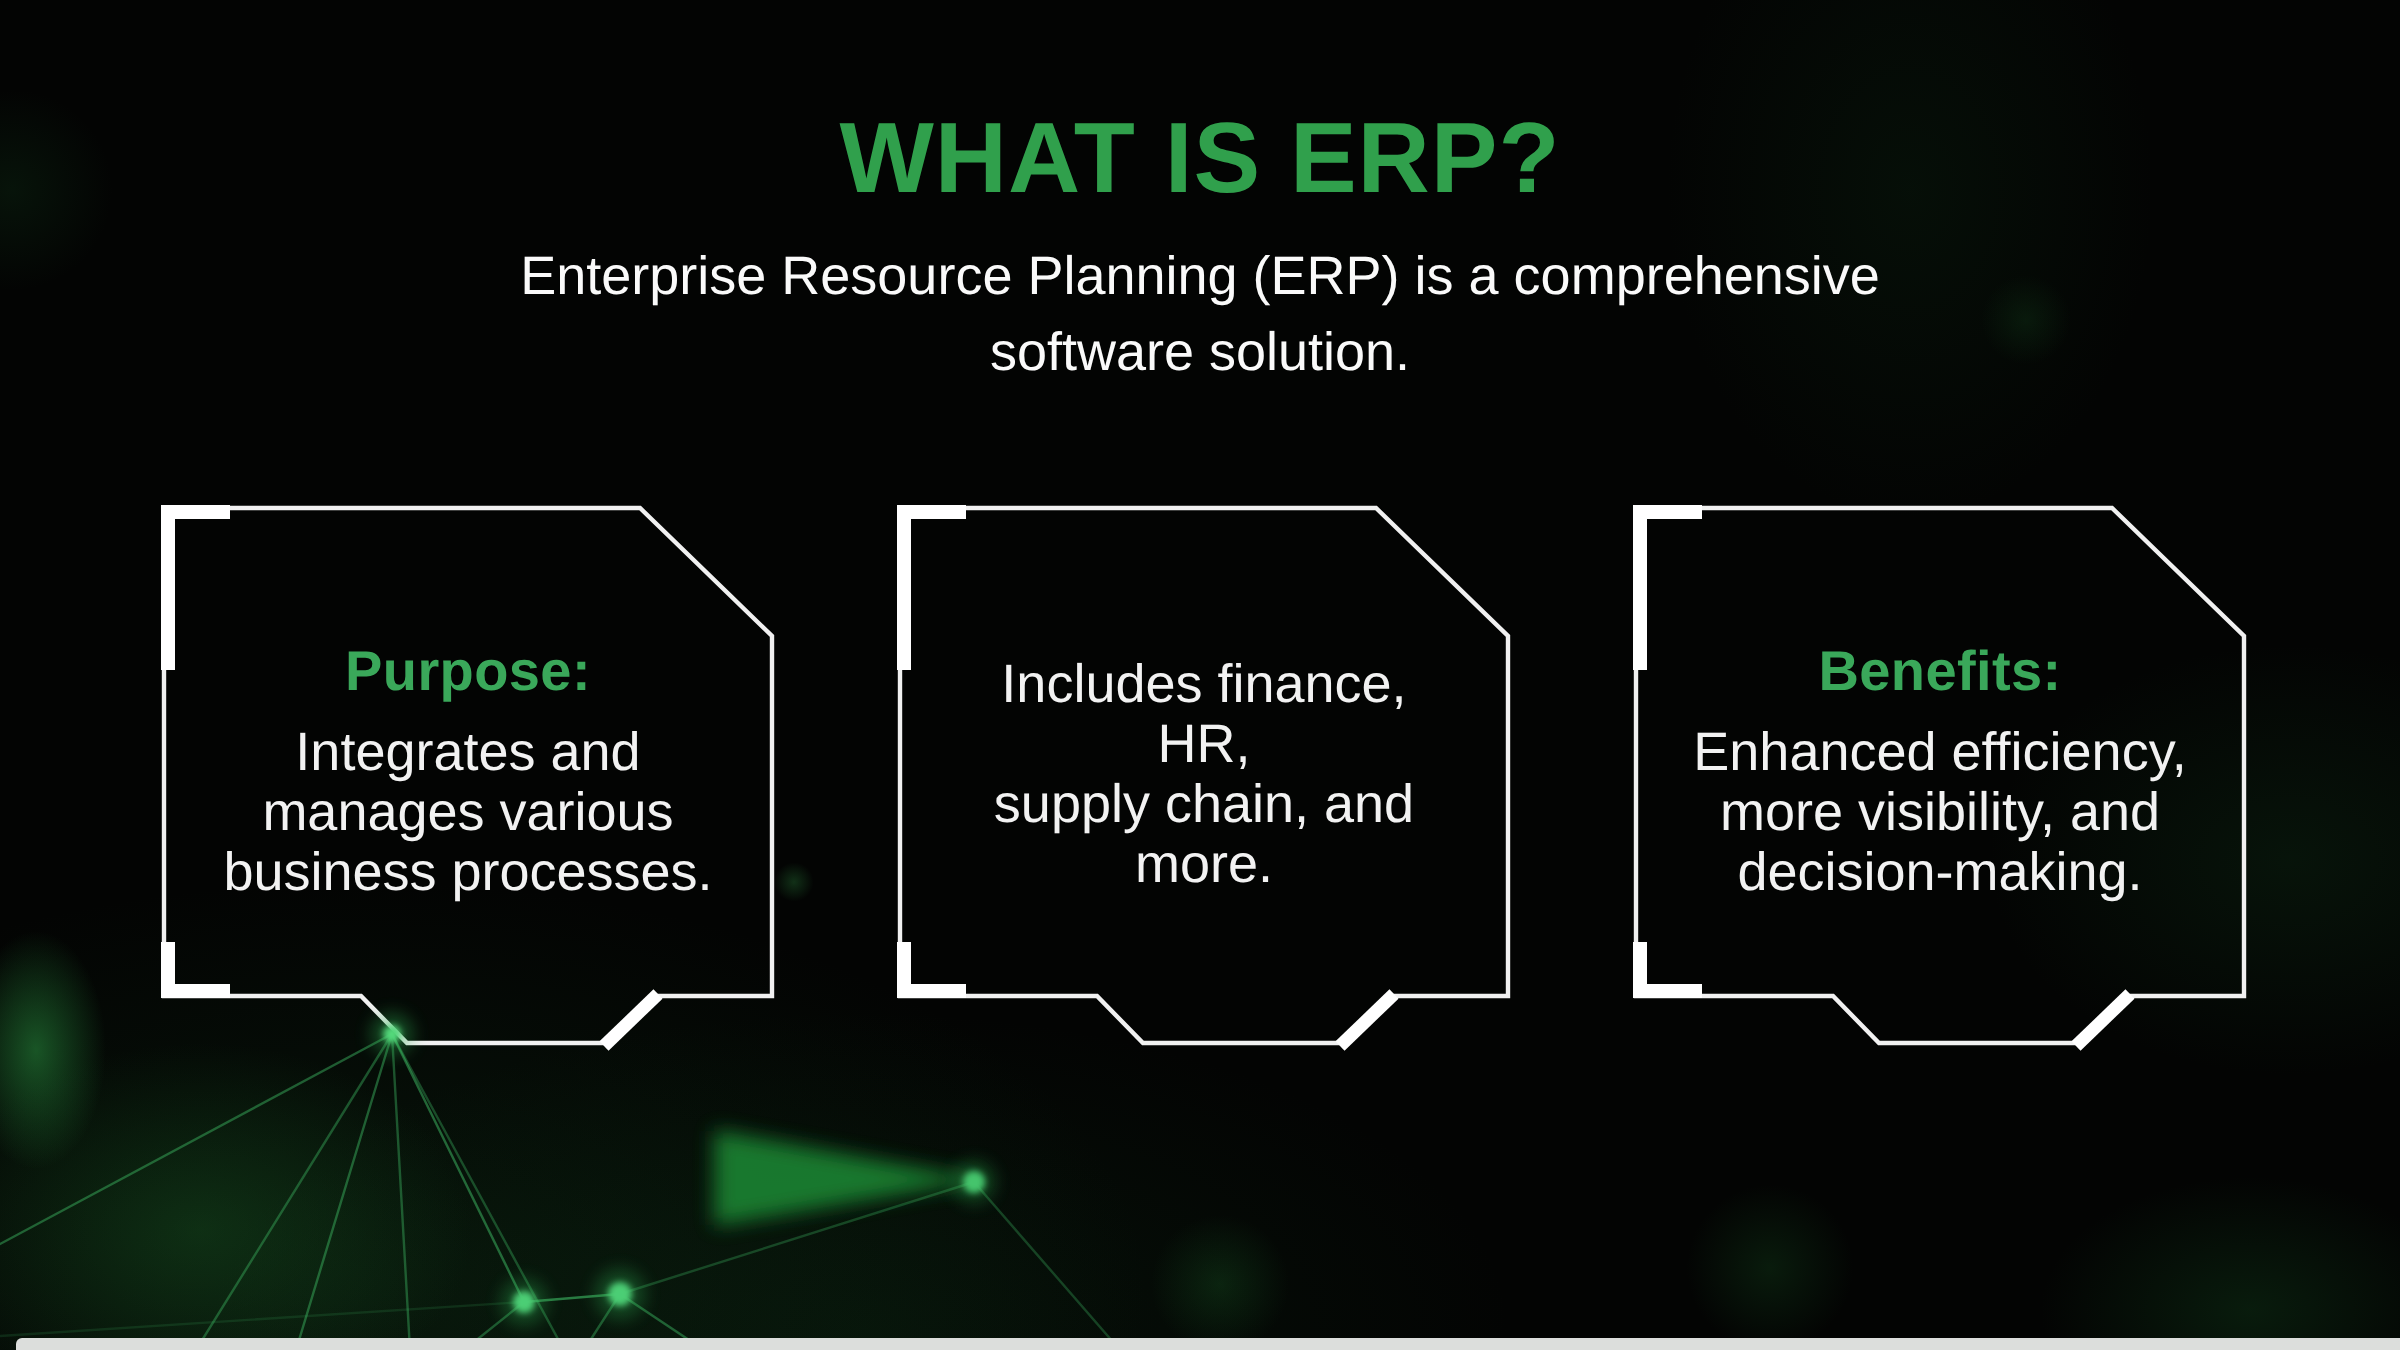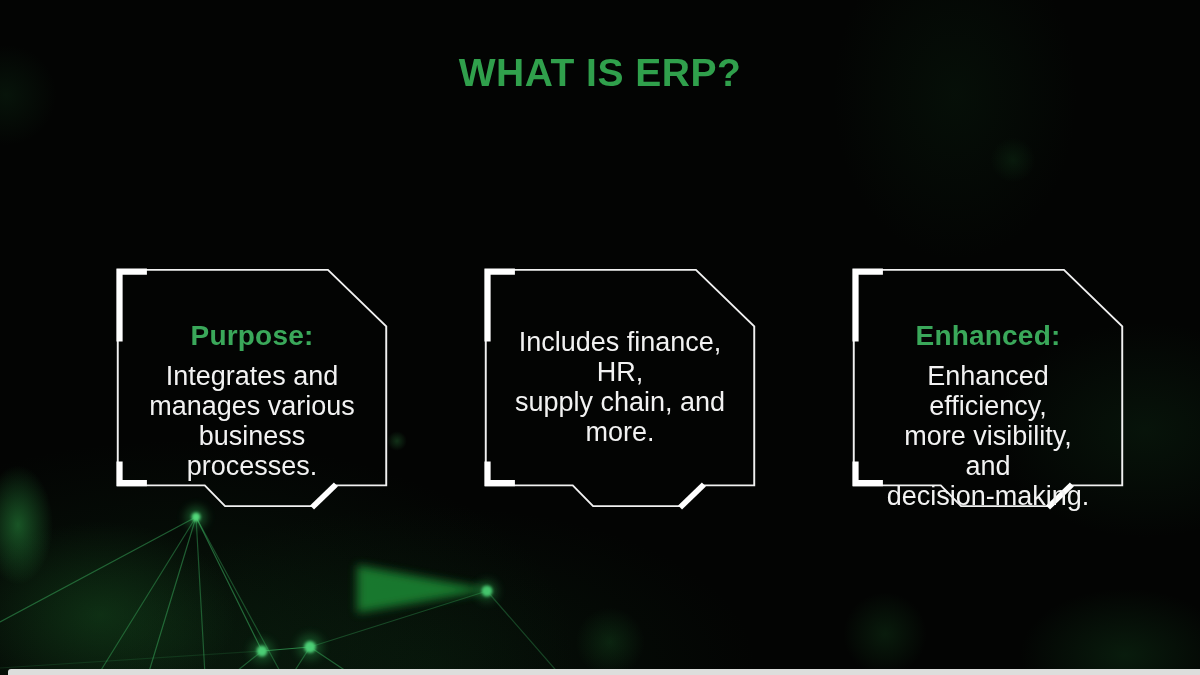--- a/index.html
+++ b/index.html
@@ -22,29 +22,29 @@
       radial-gradient(circle 32px at 1013px 160px,       rgba(30,105,45,0.18), transparent 70%),
       radial-gradient(ellipse 210px 150px at 1145px 430px, rgba(28,100,45,0.16), transparent 72%),
       radial-gradient(ellipse 170px 230px at 955px 95px,  rgba(22,80,35,0.14), transparent 72%),
       radial-gradient(circle 70px at 6px 95px,            rgba(28,100,45,0.16), transparent 72%),
       radial-gradient(ellipse 520px 270px at 180px 645px, rgba(25,90,40,0.20), transparent 76%),
       radial-gradient(ellipse 430px 210px at 430px 665px, rgba(22,85,38,0.16), transparent 76%);
   }
   
   .header{position:absolute;top:0;left:0;right:0;z-index:4;text-align:center;}
   .title{
-    margin:52px 0 0;font-size:39px;font-weight:700;line-height:1.1;
+    margin:52px 0 0;font-size:50px;font-weight:700;line-height:1.1;
     letter-spacing:.5px;color:#30A04C;
   }
   .subtitle{
     margin:12px auto 0;font-size:27px;line-height:38px;color:#FAFAFA;
     white-space:pre-line;font-weight:400;
   }
   
-  .card{position:absolute;top:252px;width:272px;height:276px;z-index:2;margin-left:36px;}
+  .card{position:absolute;top:252px;width:308px;height:276px;z-index:2;}
   .card.c1{left:80px;} .card.c2{left:448px;} .card.c3{left:816px;}
   .frame{position:absolute;inset:0;width:100%;height:100%;}
   .frame .outline{fill:none;stroke:#F1F1F1;stroke-width:2.2;}
   .frame .bracket{fill:none;stroke:#FFFFFF;stroke-width:7;}
   .frame .thickdiag{fill:none;stroke:#FFFFFF;stroke-width:6.5;}
   .card-content{
     position:absolute;inset:0;padding:67px 26px 0;box-sizing:border-box;
     text-align:center;
   }
   .card-heading{
@@ -64,20 +64,22 @@
     background:#DCDEDC;border-radius:3px 0 0 0;
   }
 </style>
 </head>
 <body>
 
 <div class="bg"></div>
 
 <header class="header">
   <h1 class="title">WHAT IS ERP?</h1>
+  <p class="subtitle">Enterprise Resource Planning (ERP) is a comprehensive
+software solution.</p>
 </header>
 
 <div class="card c1">
   <svg class="frame" viewBox="0 0 308 276" aria-hidden="true">
     <path class="outline" d="M2 2 H240 L306 66 V246 H247.5 L223.5 269.5 H123.5 L100.5 246 H2 Z"></path>
     <path class="bracket" d="M4 83 V4 H35"></path>
     <path class="bracket" d="M4 219 V243.5 H35"></path>
     <path class="thickdiag" d="M222 271 L249 245"></path>
   </svg>
   <div class="card-content">
@@ -103,21 +105,21 @@
 </div>
 
 <div class="card c3">
   <svg class="frame" viewBox="0 0 308 276" aria-hidden="true">
     <path class="outline" d="M2 2 H240 L306 66 V246 H247.5 L223.5 269.5 H123.5 L100.5 246 H2 Z"></path>
     <path class="bracket" d="M4 83 V4 H35"></path>
     <path class="bracket" d="M4 219 V243.5 H35"></path>
     <path class="thickdiag" d="M222 271 L249 245"></path>
   </svg>
   <div class="card-content">
-    <h2 class="card-heading">Enhanced:</h2>
+    <h2 class="card-heading">Benefits:</h2>
     <p class="card-body">Enhanced efficiency,
 more visibility, and
 decision-making.</p>
   </div>
 </div>
 
 <svg class="plexus" viewBox="0 0 1200 675" aria-hidden="true">
   <defs>
     <filter id="blur5" x="-50%" y="-50%" width="200%" height="200%">
         <feGaussianBlur stdDeviation="5"></feGaussianBlur>

